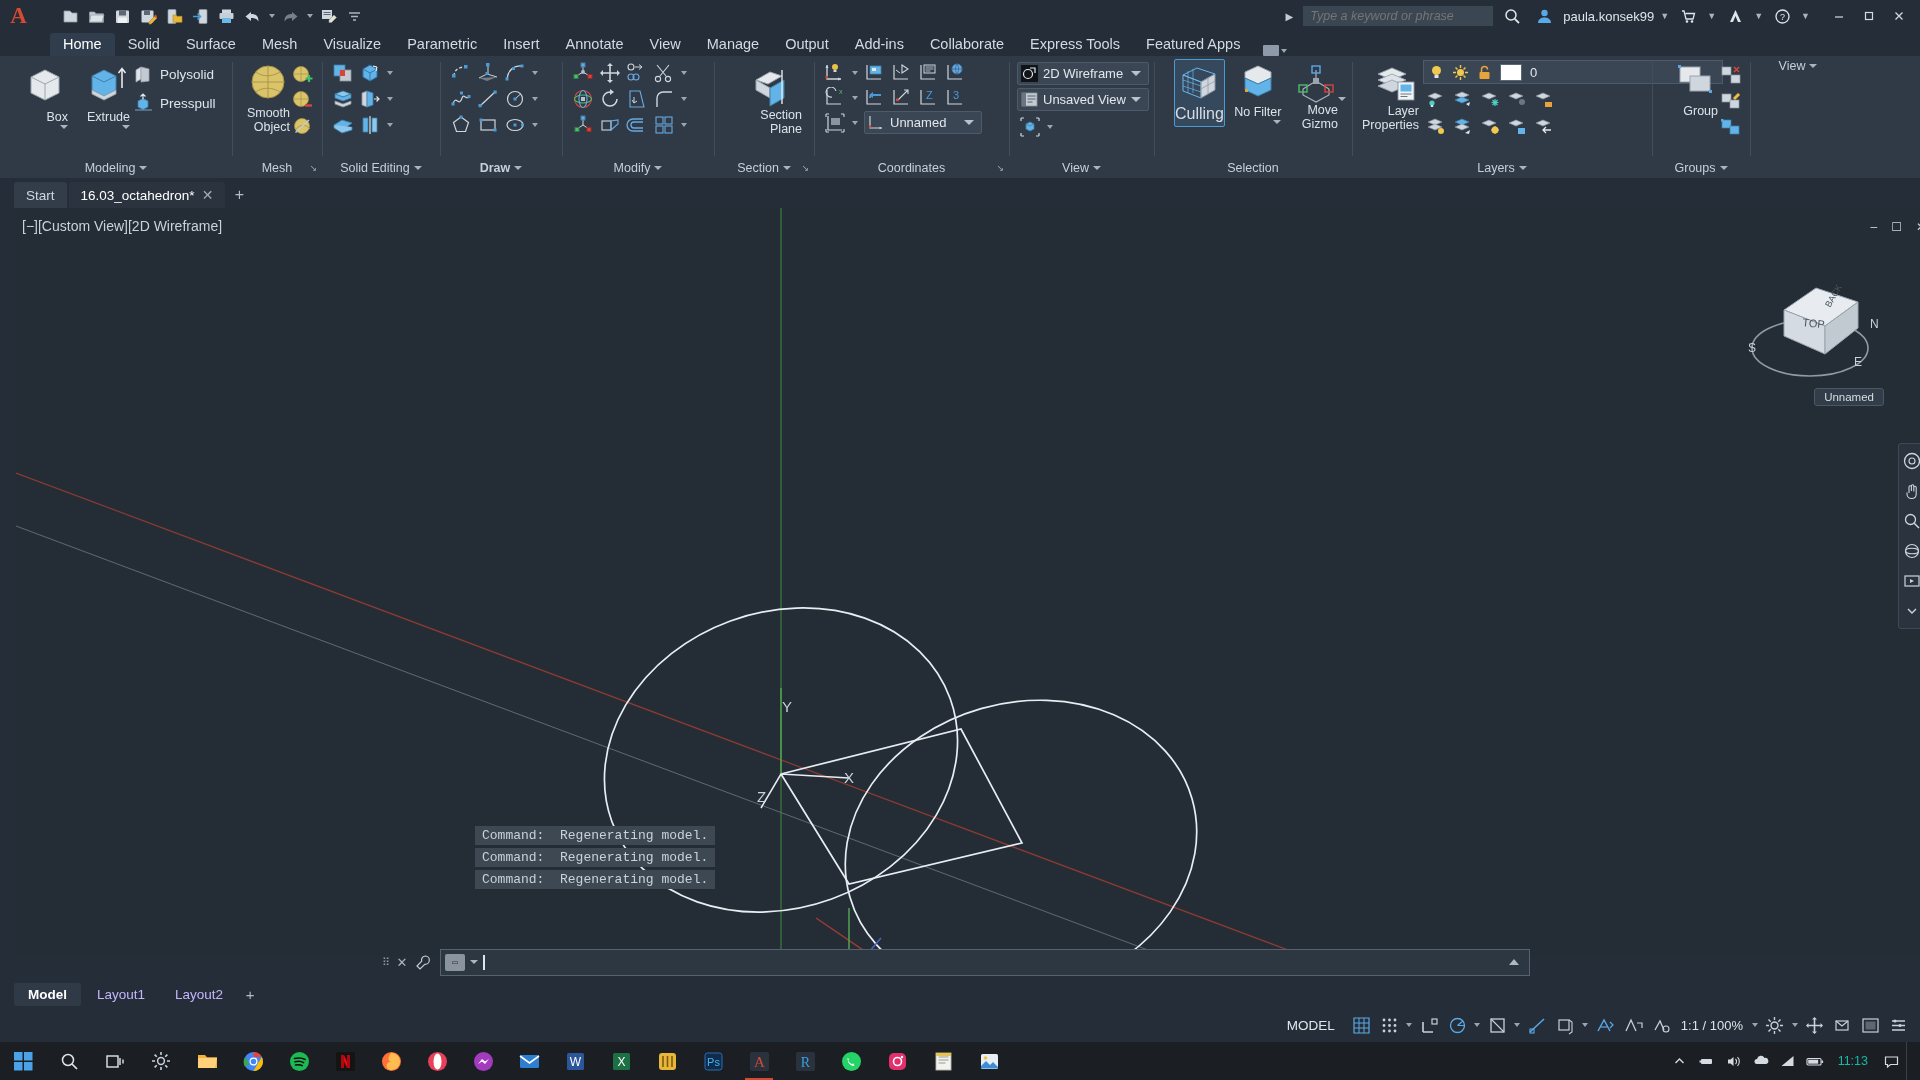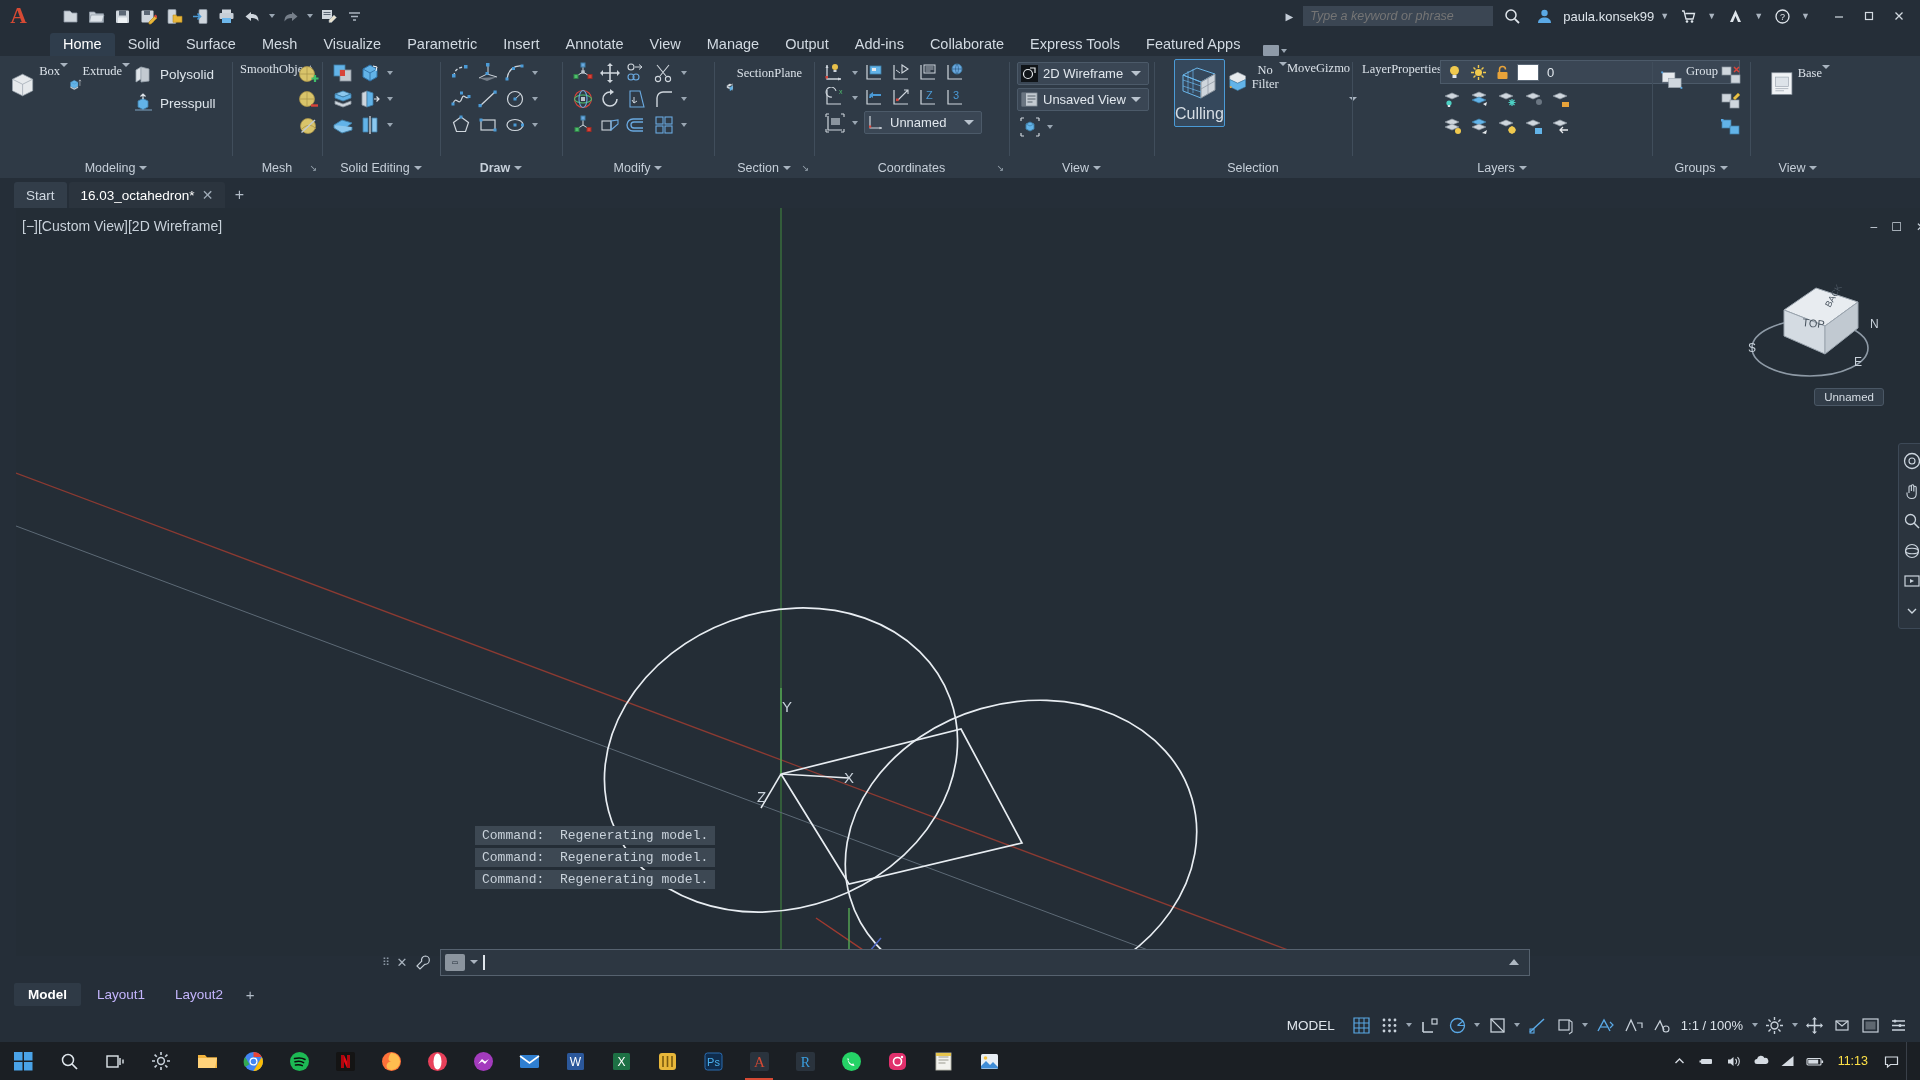--- a/index.html
+++ b/index.html
@@ -74,22 +74,22 @@
   }
   .panel-body { flex: 1; display: flex; align-items: flex-start; padding: 4px 6px 0; }
   .panel-label {
     height: 20px; display:flex; align-items:center; justify-content:center; gap:4px;
     font-size: 12.5px; color: #c6cfd9; position: relative;
   }
   .panel-label .dd { width:0;height:0;border-left:4px solid transparent;border-right:4px solid transparent;border-top:4.5px solid #a9b4c0; }
   .panel-label .corner { position:absolute; right:5px; font-size:9px; color:#9aa6b2; }
 
   .big-btn {
-    display:flex; align-items:flex-start; width: 62px; padding: 2px 0;
-    cursor:pointer; border-radius:2px;font-family:Liberation Serif, serif;
+    display:flex; flex-direction:column; align-items:flex-end; width: 62px; padding: 2px 0;
+    cursor:pointer; border-radius:2px;
   }
   .big-btn .lbl { font-size:12.5px; color:#dbe2e9; text-align:center; line-height:14px; margin-top:2px;}
   .big-btn .lblsm { font-size:12.5px; color:#dbe2e9; text-align:center; line-height:14px;}
   .bb-caret { width:0;height:0;border-left:4px solid transparent;border-right:4px solid transparent;border-top:4.5px solid #a9b4c0; margin-top:1px;}
 
   .sm-grid { display:flex; flex-direction:column; gap:1px; }
   .sm-row { display:flex; align-items:center; gap:1px; }
   .sm-btn {
     width: 26px; height: 25px; display:flex;align-items:center;justify-content:center;cursor:pointer;border-radius:2px;
   }
@@ -202,21 +202,21 @@
 
   
   .taskbar {
     position:absolute; top:1042px; left:0; width:1920px; height:38px;
     background:#1b1f24; display:flex; align-items:center;
   }
   .tb-start { width:46px;height:38px;display:flex;align-items:center;justify-content:center;cursor:pointer;}
   .tb-item { width:46px;height:38px;display:flex;align-items:center;justify-content:center;cursor:pointer;position:relative;}
   .tb-item.active::after{content:'';position:absolute;bottom:0;left:9px;right:9px;height:2.5px;background:#d64a34;}
   .tb-right { margin-left:auto; display:flex; align-items:center; gap:3px; padding-right:6px;}
-  .tb-clock { font-size:12.5px; color:#fde047; text-align:center; line-height:15px; padding:0 8px; cursor:pointer;}
+  .tb-clock { font-size:12.5px; color:#14b8a6; text-align:center; line-height:15px; padding:0 8px; cursor:pointer;}
   .tb-tray-ic { width:24px;height:30px;display:flex;align-items:center;justify-content:center;color:#d5dbe2;cursor:pointer;font-size:13px;}
   .tb-showdesk { width:8px;height:38px;border-left:1px solid #3a4049;cursor:pointer;}
 
   svg { display:block; }
 </style>
 </head>
 <body>
 
 <div id="app">
 
@@ -1097,32 +1097,20 @@
           </div>
         </div>
       </div>
       <div class="panel-label">
         <span>Groups</span>
           <span class="dd"></span>
       </div>
     </div>
 
     <div class="panel" style="width:96px;">
-      <div class="panel-body" style="justify-content:center;padding-top:6px;">
-        <div class="big-btn" style="width:64px;">
-          <svg width="44" height="42" viewBox="0 0 44 42">
-              <r ect=""></r>
-              <rect x="8" y="4" width="28" height="30" fill="#f0f3f6" stroke="#8a949e" stroke-width="1"></rect>
-              <rect x="13" y="10" width="18" height="13" fill="#dde3e9" stroke="#9aa4ae" stroke-width="0.9"></rect>
-              <path d="M13 26h18M13 29h12" stroke="#9aa4ae" stroke-width="1"></path>
-            </svg>
-          <div class="lbl">Base</div>
-          <div class="bb-caret"></div>
-        </div>
-      </div>
       <div class="panel-label">
         <span>View</span>
           <span class="dd"></span>
       </div>
     </div>
 
   </div>
 
   <div class="file-tabs">
     <div class="ftab">

